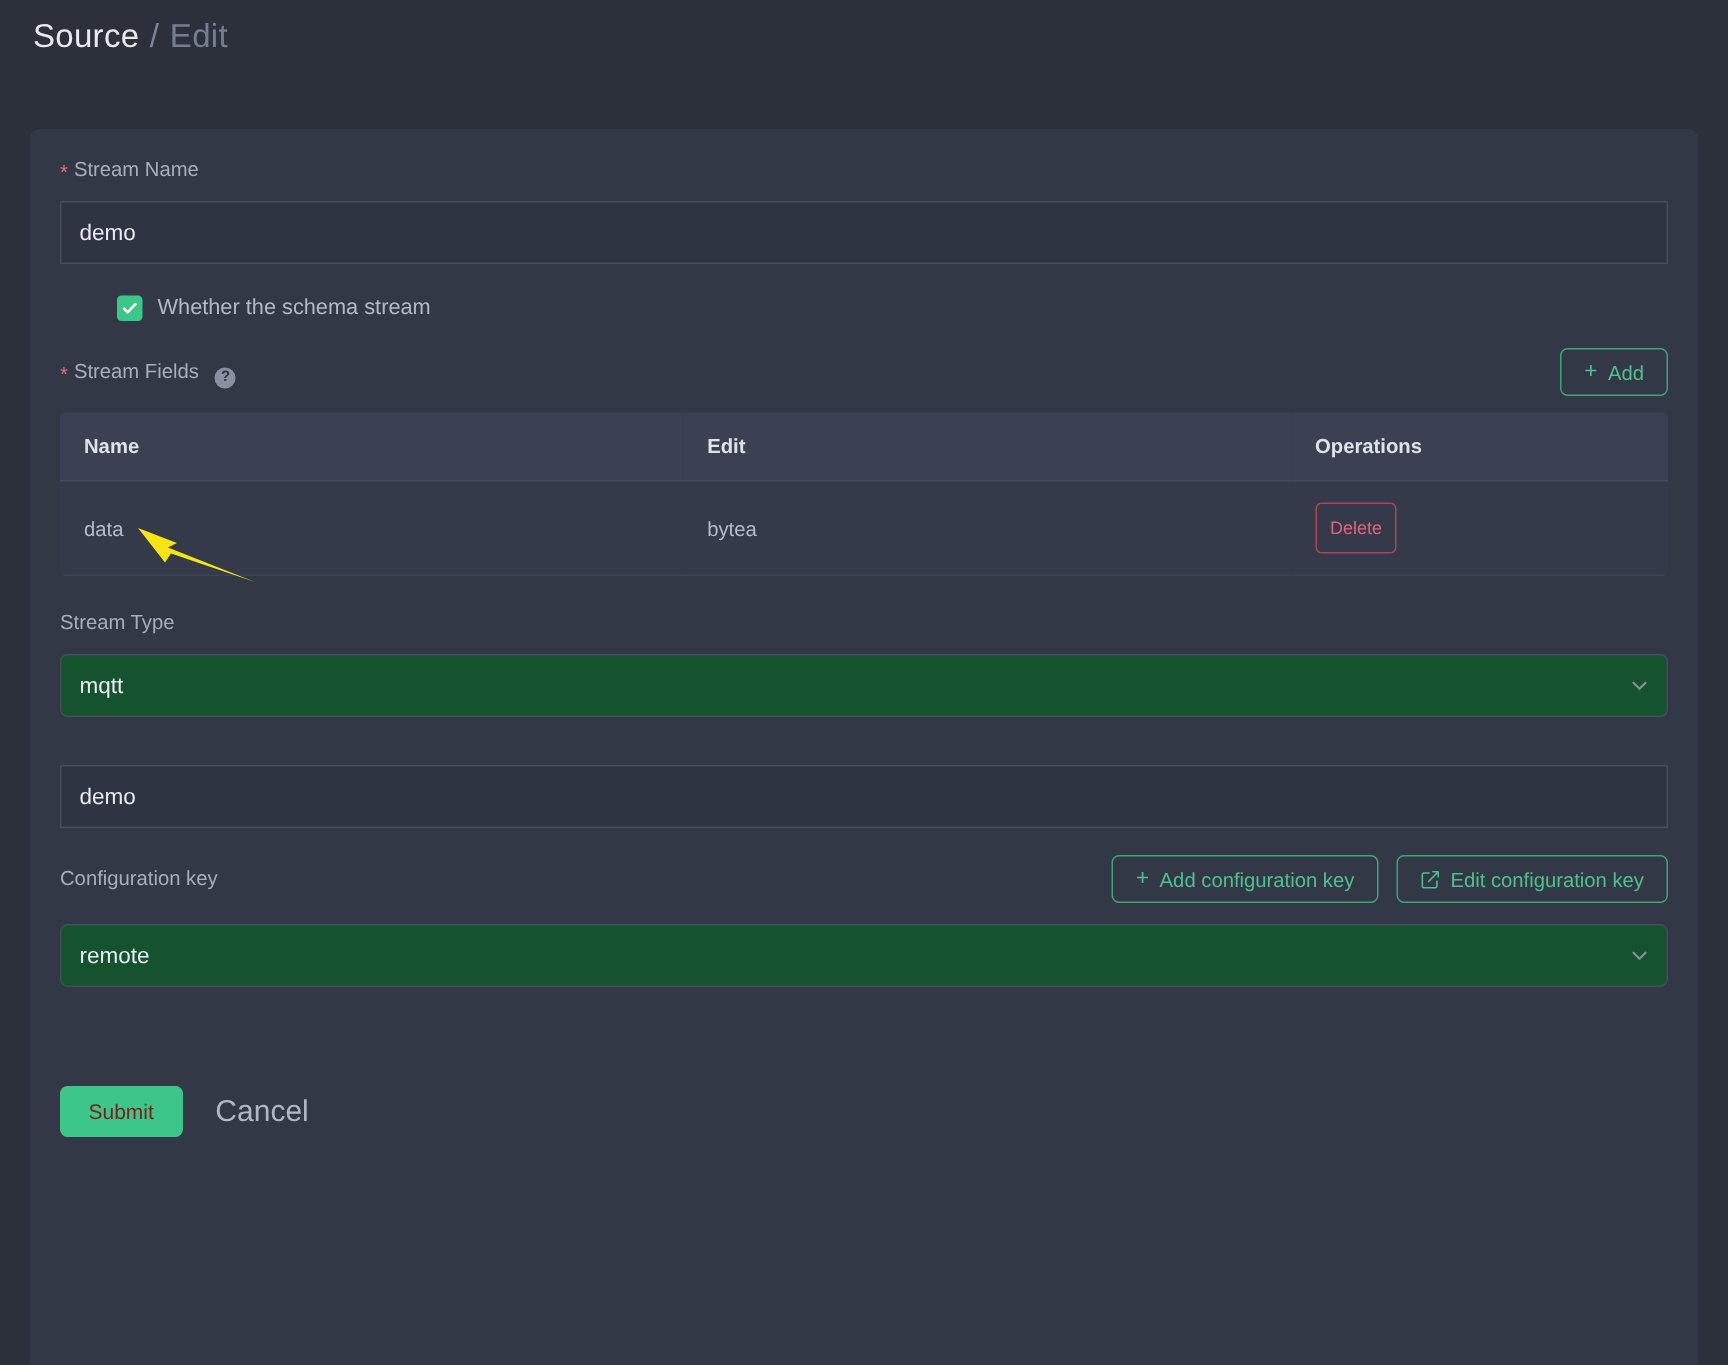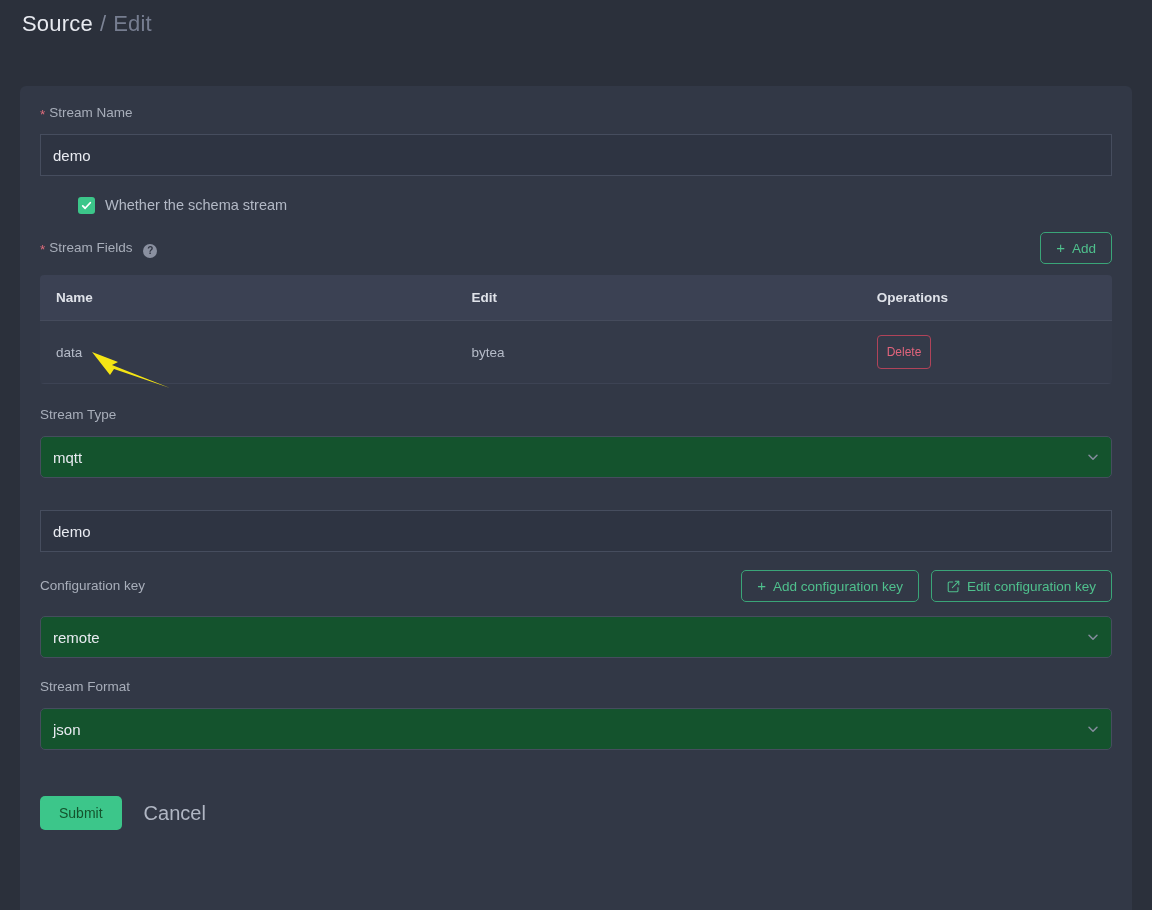--- a/index.html
+++ b/index.html
@@ -264,21 +264,21 @@
     display: flex;
     align-items: center;
     gap: 18px;
   }
   .btn-primary {
     height: 34px;
     padding: 0 19px;
     border: none;
     border-radius: 5px;
     background: #3cc68a;
-    color: #14532d;
+    color: #7f1d1d;
     font-size: 14px;
     font-family: "Liberation Sans", sans-serif;
     cursor: pointer;
   }
   .btn-text {
     background: transparent;
     border: none;
     color: #b0b6c3;
     font-size: 20px;
     font-family: "Liberation Sans", sans-serif;
@@ -409,30 +409,20 @@
     <div class="select">
       <span>remote</span>
       <svg class="chevron" viewBox="0 0 12 12" fill="none" stroke="currentColor" stroke-width="1.5" stroke-linecap="round" stroke-linejoin="round">
         <path d="M2 4.2 L6 8.2 L10 4.2"></path>
       </svg>
     </div>
   </div>
 
   <div class="sp-20"></div>
 
-  <div class="form-item">
-    <div class="field-label">Stream Format</div>
-    <div class="sp-12"></div>
-    <div class="select">
-      <span>json</span>
-      <svg class="chevron" viewBox="0 0 12 12" fill="none" stroke="currentColor" stroke-width="1.5" stroke-linecap="round" stroke-linejoin="round">
-        <path d="M2 4.2 L6 8.2 L10 4.2"></path>
-      </svg>
-    </div>
-  </div>
 
   <div class="sp-20"></div>
 
 
   <div class="sp-26"></div>
 
   <div class="footer-row">
     <button class="btn-primary">Submit</button>
     <button class="btn-text">Cancel</button>
   </div>

